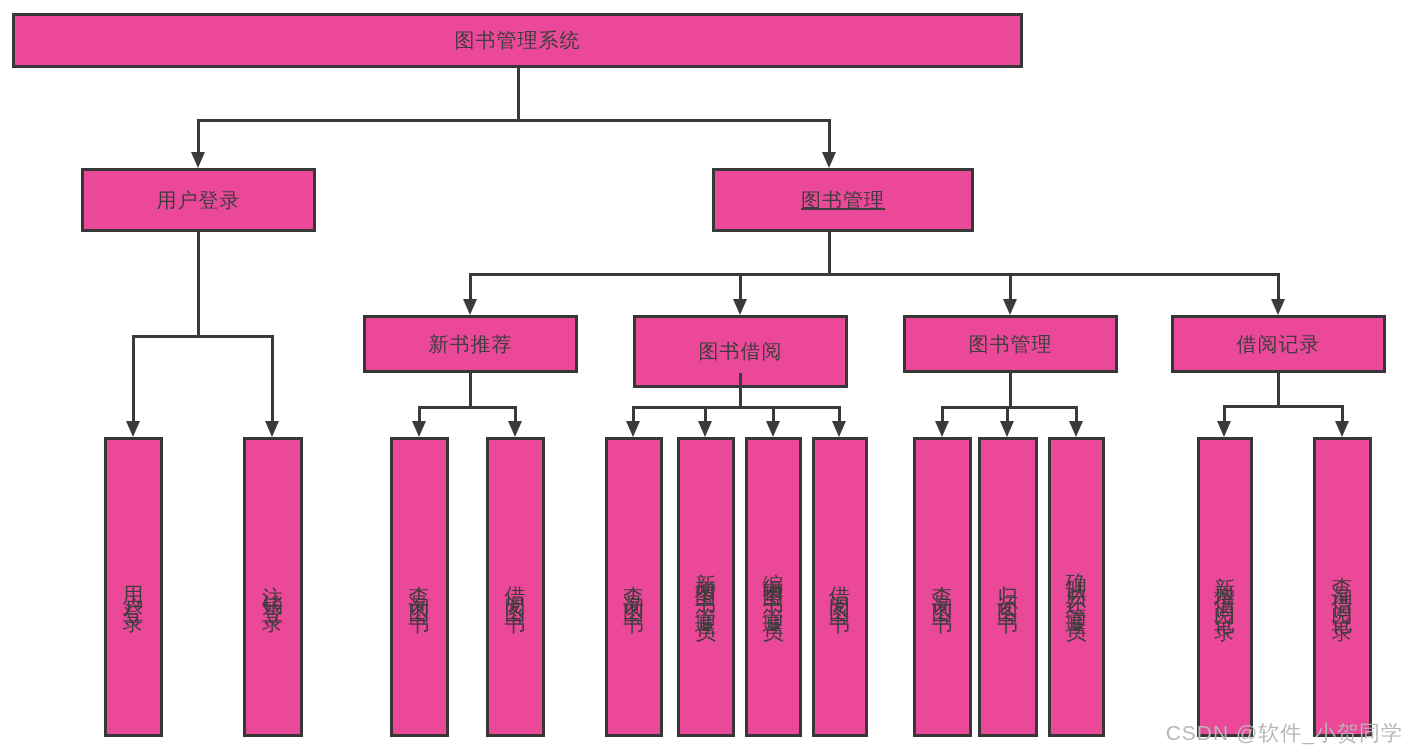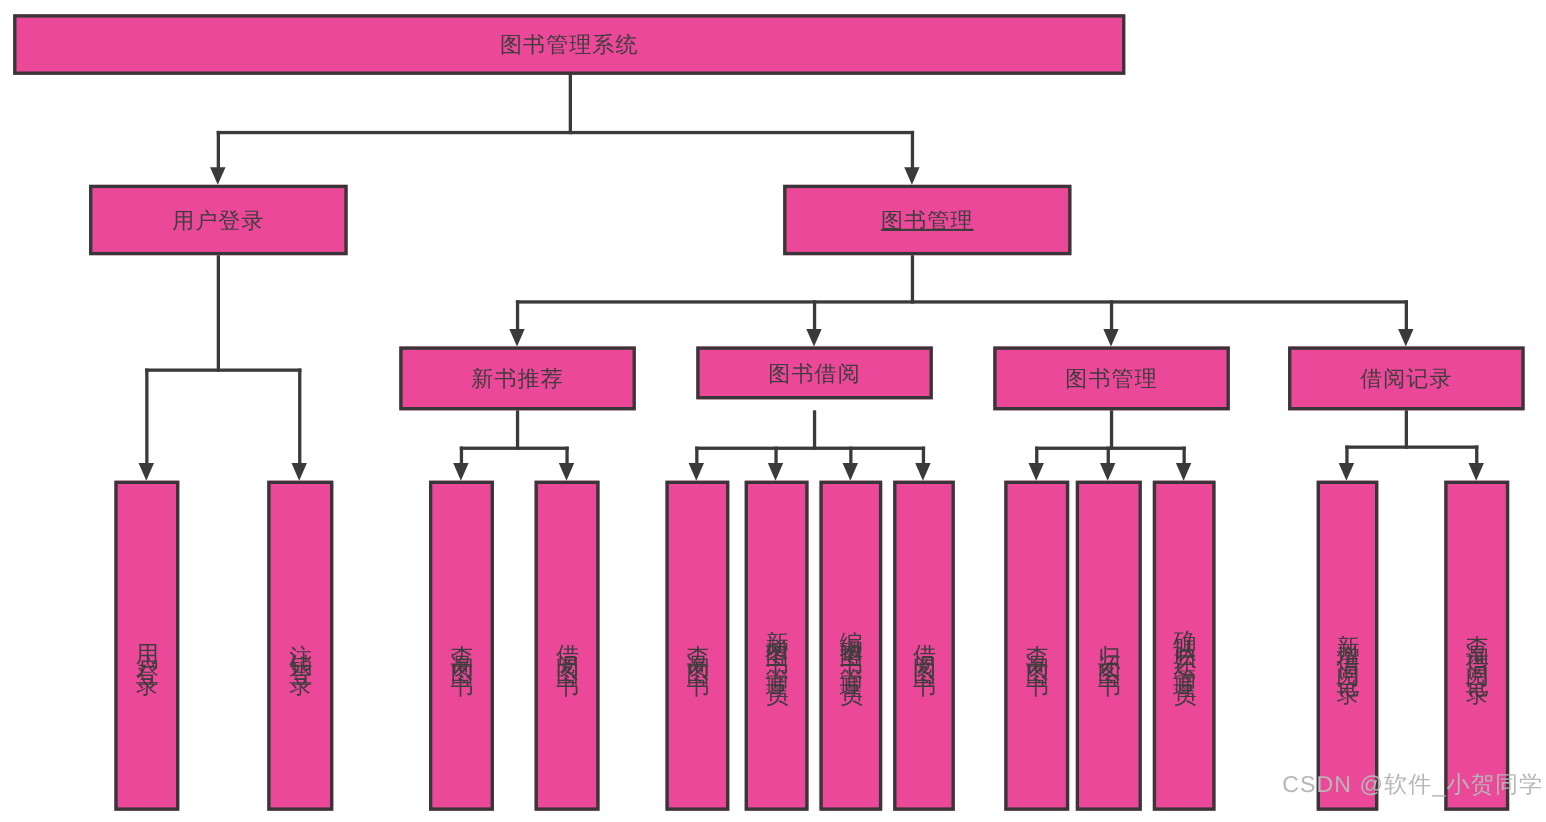--- a/index.html
+++ b/index.html
@@ -34,21 +34,21 @@
   .head {
     position: absolute;
     width: 0; height: 0;
     border-left: 7px solid transparent;
     border-right: 7px solid transparent;
     border-top: 16px solid #3a3a3a;
   }
   .watermark {
     position: absolute;
     right: 2px;
-    bottom: 20px;
+    bottom: 0;
     font-size: 21px;
     color: #b7b7b7;
     letter-spacing: 1px;
     white-space: nowrap;
     margin-left: 24px;
   }
 </style>
 </head>
 <body>
 
@@ -86,21 +86,21 @@
   <div class="vline" style="left:739px; top:273px; height:30px;"></div>
   <div class="head" style="left:733px; top:299px;"></div>
   <div class="vline" style="left:1009px; top:273px; height:30px;"></div>
   <div class="head" style="left:1003px; top:299px;"></div>
   <div class="vline" style="left:1277px; top:273px; height:30px;"></div>
   <div class="head" style="left:1271px; top:299px;"></div>
 
   <div class="box hbox" style="left:363px; top:315px; width:215px; height:58px;">
     <span>新书推荐</span>
   </div>
-  <div class="box hbox" style="left:633px; top:315px; width:215px; height:48px;">
+  <div class="box hbox" style="left:633px; top:315px; width:215px; height:73px;">
     <span>图书借阅</span>
   </div>
   <div class="box hbox" style="left:903px; top:315px; width:215px; height:58px;">
     <span>图书管理</span>
   </div>
   <div class="box hbox" style="left:1171px; top:315px; width:215px; height:58px;">
     <span>借阅记录</span>
   </div>
 
   <div class="vline" style="left:469px; top:373px; height:36px;"></div>

